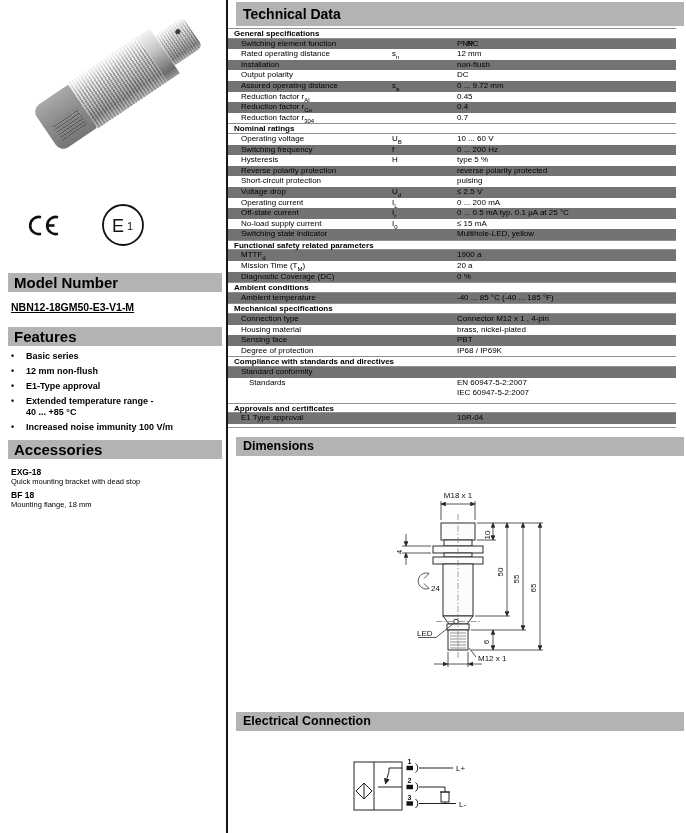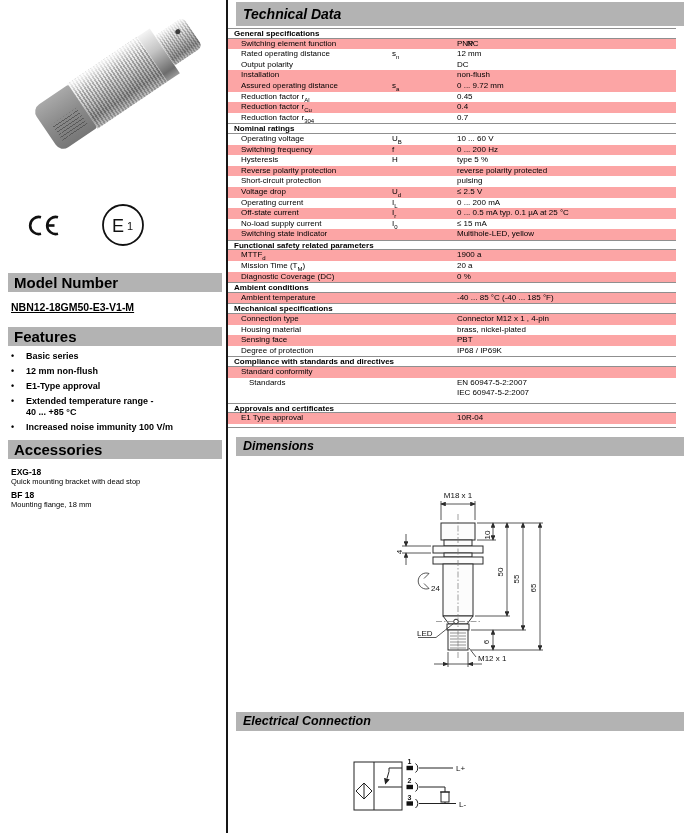--- a/index.html
+++ b/index.html
@@ -33,32 +33,32 @@
   .features-list{position:absolute;left:11px;top:351px;width:208px;}
   .feat-item{display:flex;margin-bottom:4px;}
   .feat-item .bullet{width:15px;font-weight:bold;font-size:9px;line-height:11px;}
   .feat-item .bullet::before{content:"•";}
   .feat-item .ftext{font-weight:bold;font-size:9px;line-height:11px;white-space:pre-line;}
   .acc-list{position:absolute;left:11px;top:463px;width:208px;}
   .acc-name{font-weight:bold;font-size:8.5px;line-height:10px;margin-top:4px;}
   .acc-desc{font-size:7.5px;line-height:9px;}
 
   
-  .rbar{position:absolute;left:236px;width:448px;background:#b3b3b3;font-weight:bold;box-sizing:border-box;padding-left:7px;font-style:italic;}
+  .rbar{position:absolute;left:236px;width:448px;background:#b3b3b3;font-weight:bold;box-sizing:border-box;padding-left:7px;}
   .rbar.big{top:2px;height:24px;font-size:14px;line-height:24px;}
   .rbar.dim{top:437px;height:19px;font-size:12.5px;line-height:19px;}
   .rbar.elec{top:712px;height:19px;font-size:12.5px;line-height:19px;}
 
   .tdtable{position:absolute;left:228px;top:28px;width:448px;}
   .thead{height:10.6px;line-height:9px;font-size:8px;font-weight:bold;padding-left:6px;
          border-top:1px solid #8f8f8f;border-bottom:1px solid #8f8f8f;box-sizing:border-box;}
   .thead.gap{margin-top:4px;}
   .trow{position:relative;height:10.6px;line-height:10.6px;font-size:8px;}
   .trow.tall{height:21.2px;}
-  .trow.shade{background:#fca5a5;}
+  .trow.shade{background:#737373;}
   .trow .lbl{position:absolute;left:13px;top:0;white-space:nowrap;}
   .trow .lbl.ind2{left:21px;}
   .trow .sym{position:absolute;left:164px;top:0;}
   .trow .val{position:absolute;left:189px;top:0;white-space:nowrap;line-height:10.6px;padding-left:40px;}
   .trow .val2{position:absolute;left:239px;top:0;}
   .trow sub,.trow .sym sub{font-size:6px;}
   .table-end{border-bottom:1px solid #8f8f8f;height:3px;}
 
   .dims-svg{position:absolute;left:390px;top:484px;}
   .elec-svg{position:absolute;left:345px;top:750px;}
@@ -136,27 +136,27 @@
       <div class="trow shade">
         <span class="lbl">Switching element function</span>
         <span class="val">PNP</span>
         <span class="val2">NC</span>
       </div>
       <div class="trow">
         <span class="lbl">Rated operating distance</span>
         <span class="sym">s<sub>n</sub></span>
         <span class="val">12 mm</span>
       </div>
+      <div class="trow shade">
+        <span class="lbl">Installation</span>
+        <span class="val">non-flush</span>
+      </div>
       <div class="trow">
         <span class="lbl">Output polarity</span>
         <span class="val">DC</span>
-      </div>
-      <div class="trow shade">
-        <span class="lbl">Installation</span>
-        <span class="val">non-flush</span>
       </div>
       <div class="trow shade">
         <span class="lbl">Assured operating distance</span>
         <span class="sym">s<sub>a</sub></span>
         <span class="val">0 ... 9.72 mm</span>
       </div>
       <div class="trow">
         <span class="lbl">Reduction factor r<sub>Al</sub></span>
         <span class="val">0.45</span>
       </div>

